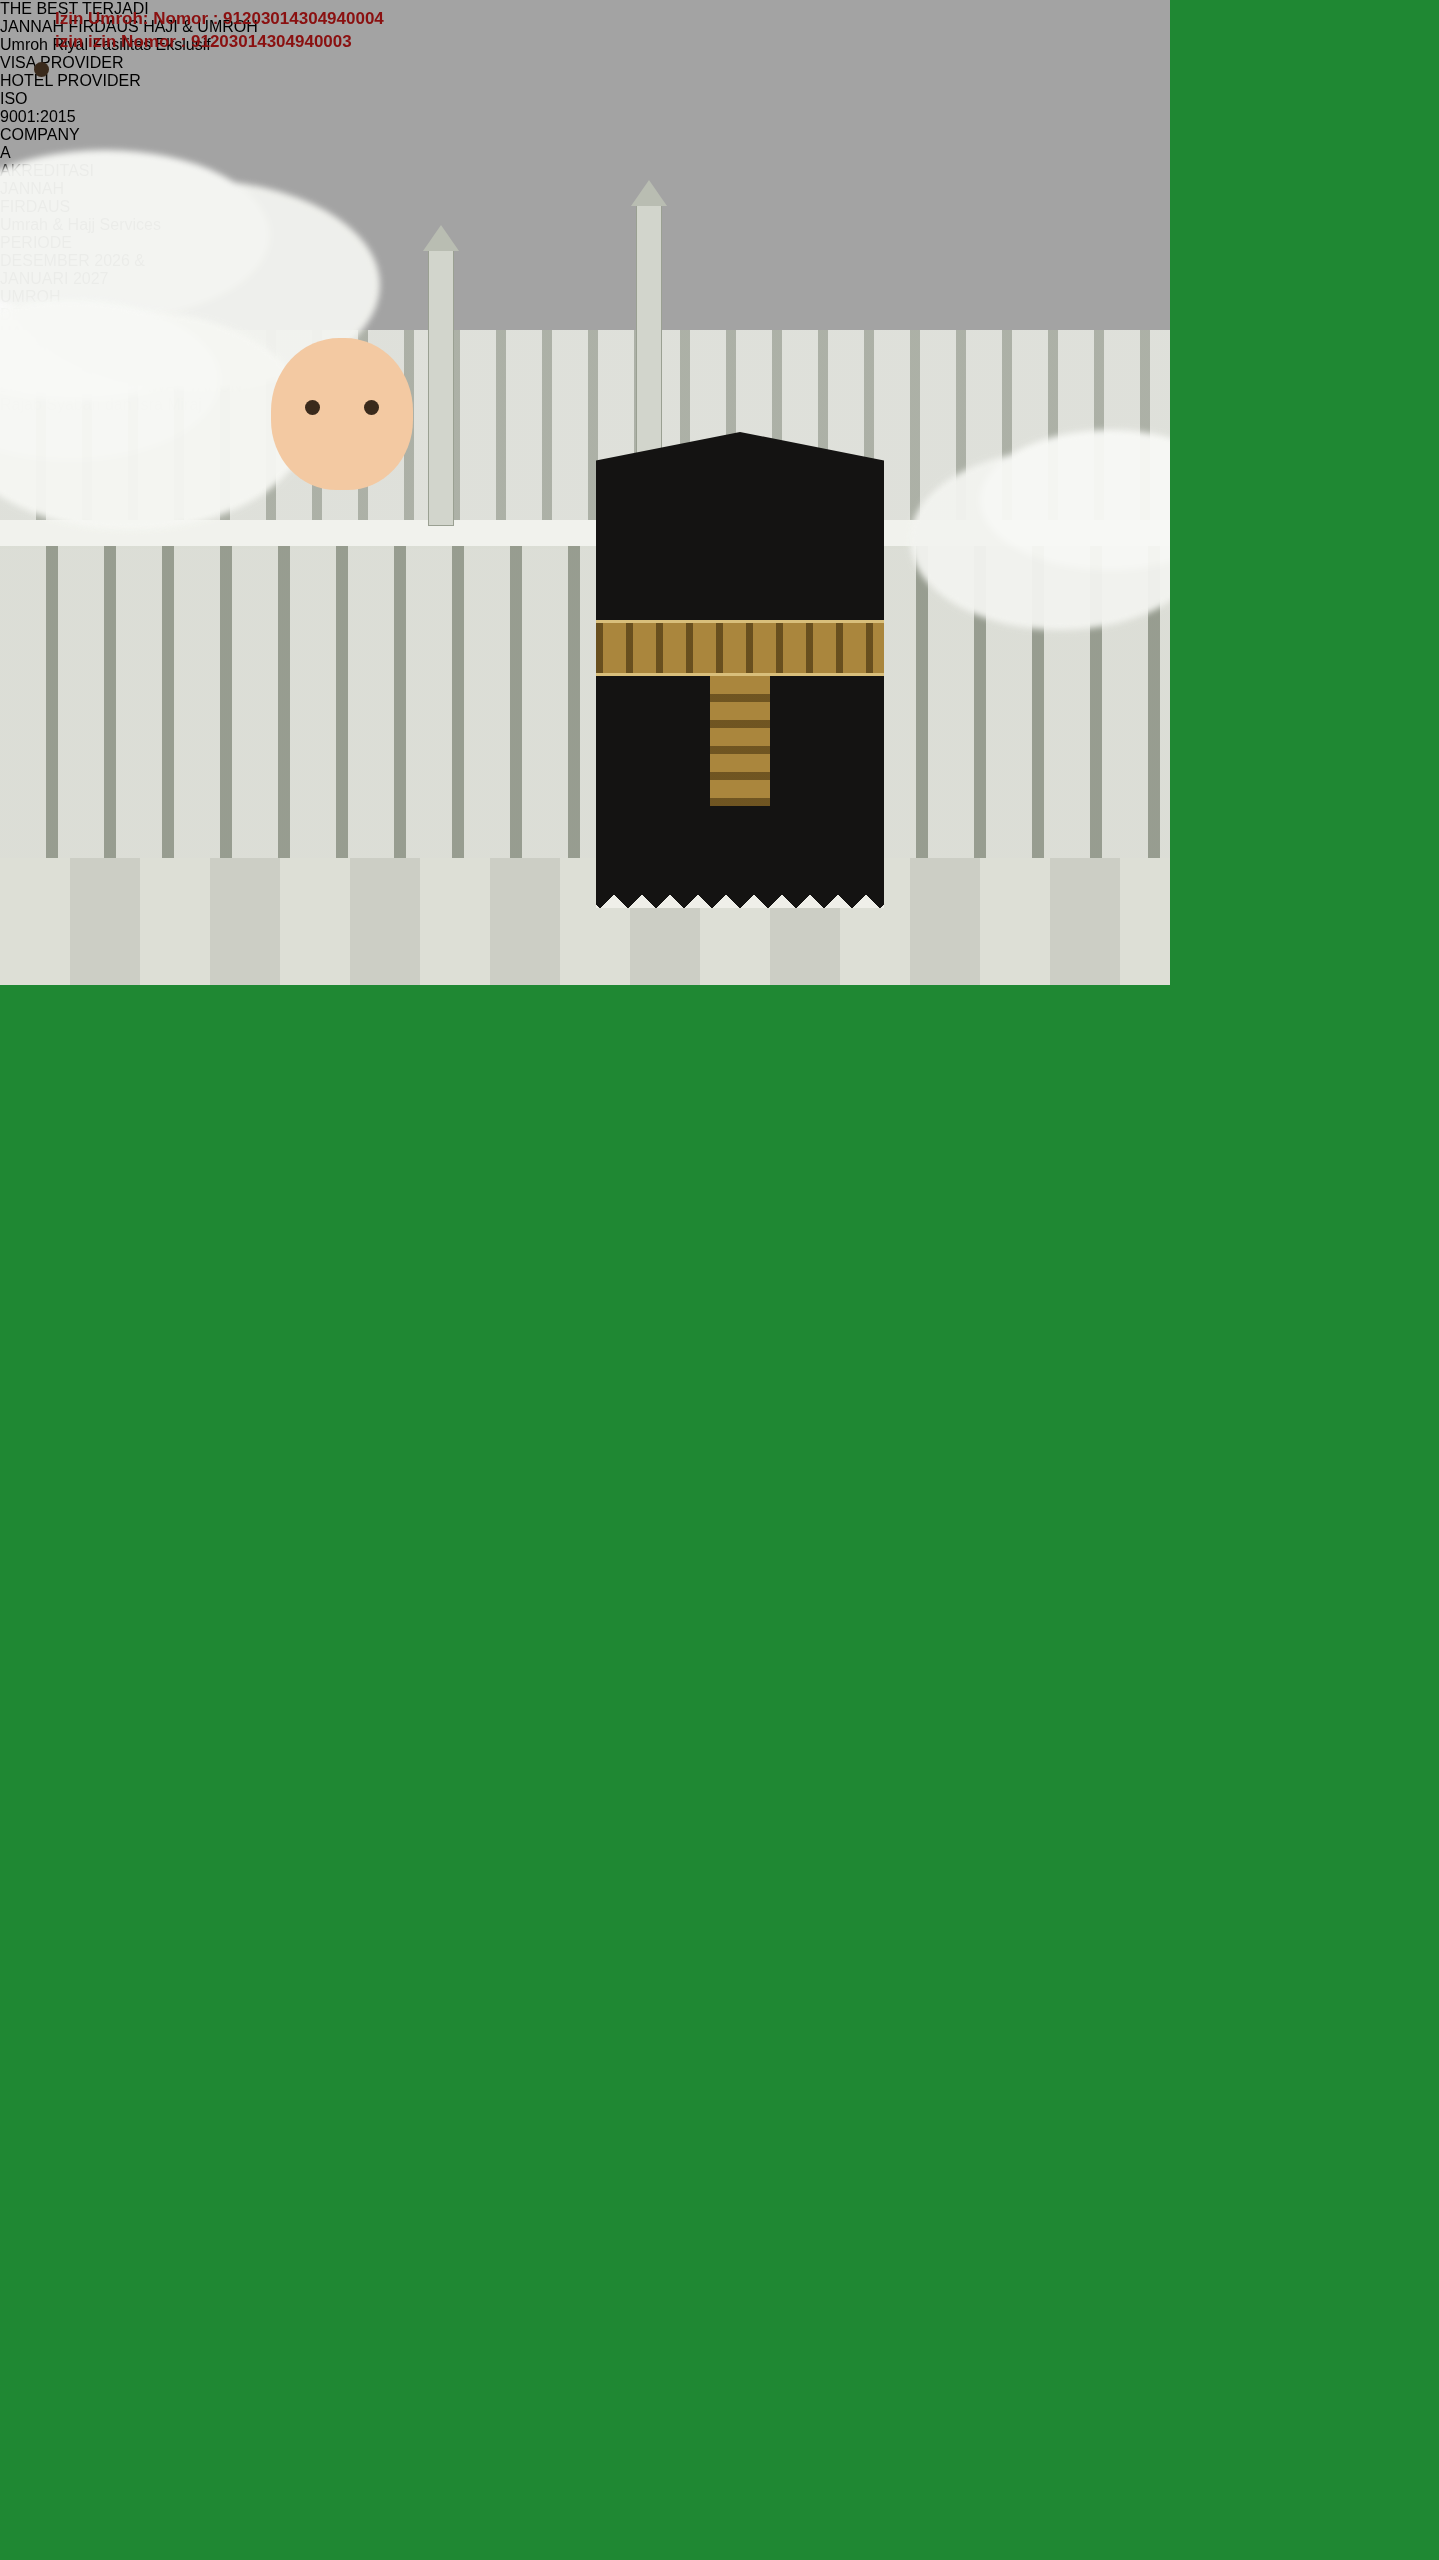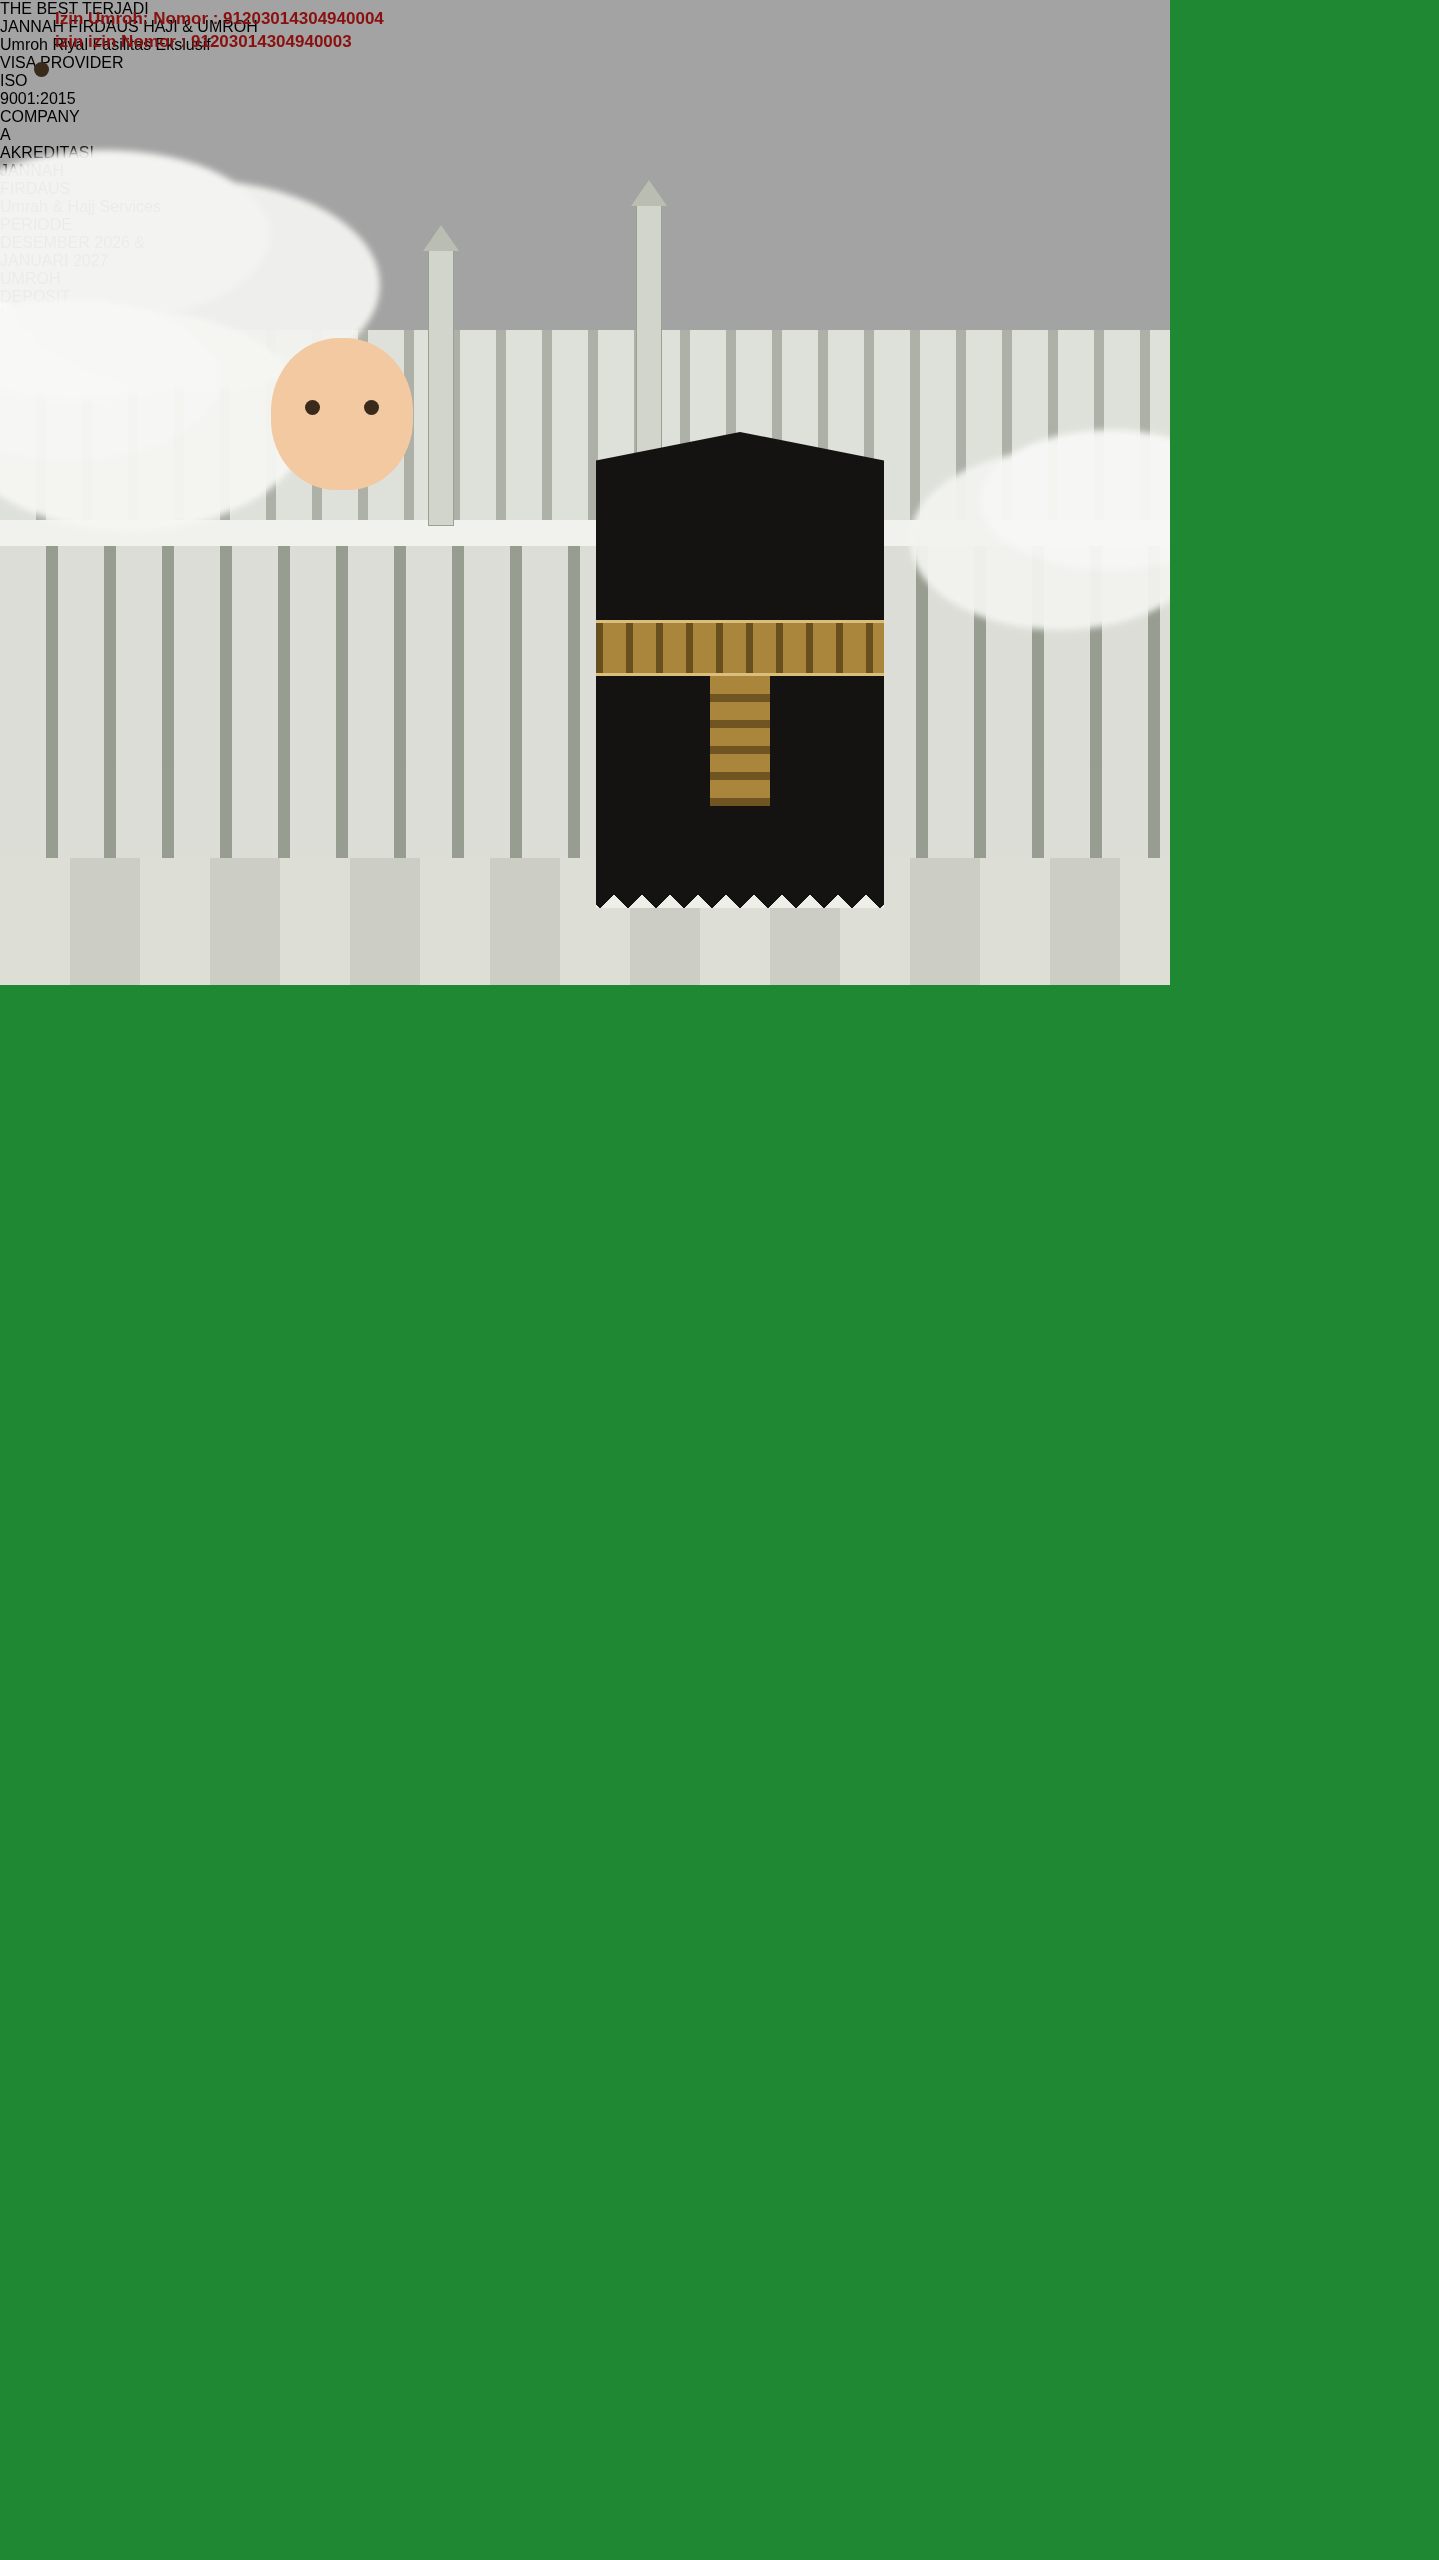--- a/index.html
+++ b/index.html
@@ -291,20 +291,21 @@
     </div>
 
     <div class="brand-title">THE BEST TERJADI</div>
     <div class="brand-subtitle">JANNAH FIRDAUS HAJI &amp; UMROH</div>
     <div class="tagline-pill">
       <span>Umroh Riyal Fasilitas Ekslusif</span>
     </div>
 
     <div class="badge-approved">
       <div class="row-dark">VISA PROVIDER</div>
+      <div class="row-dark">HOTEL PROVIDER</div>
     </div>
     <div class="badge-iso">
       <div class="iso">ISO</div>
       <div class="std">9001:2015</div>
       <div class="tiny">COMPANY</div>
     </div>
     <div class="badge-akr">
       <span class="letter">A</span>
     </div>
     <div class="ribbon">AKREDITASI</div>

